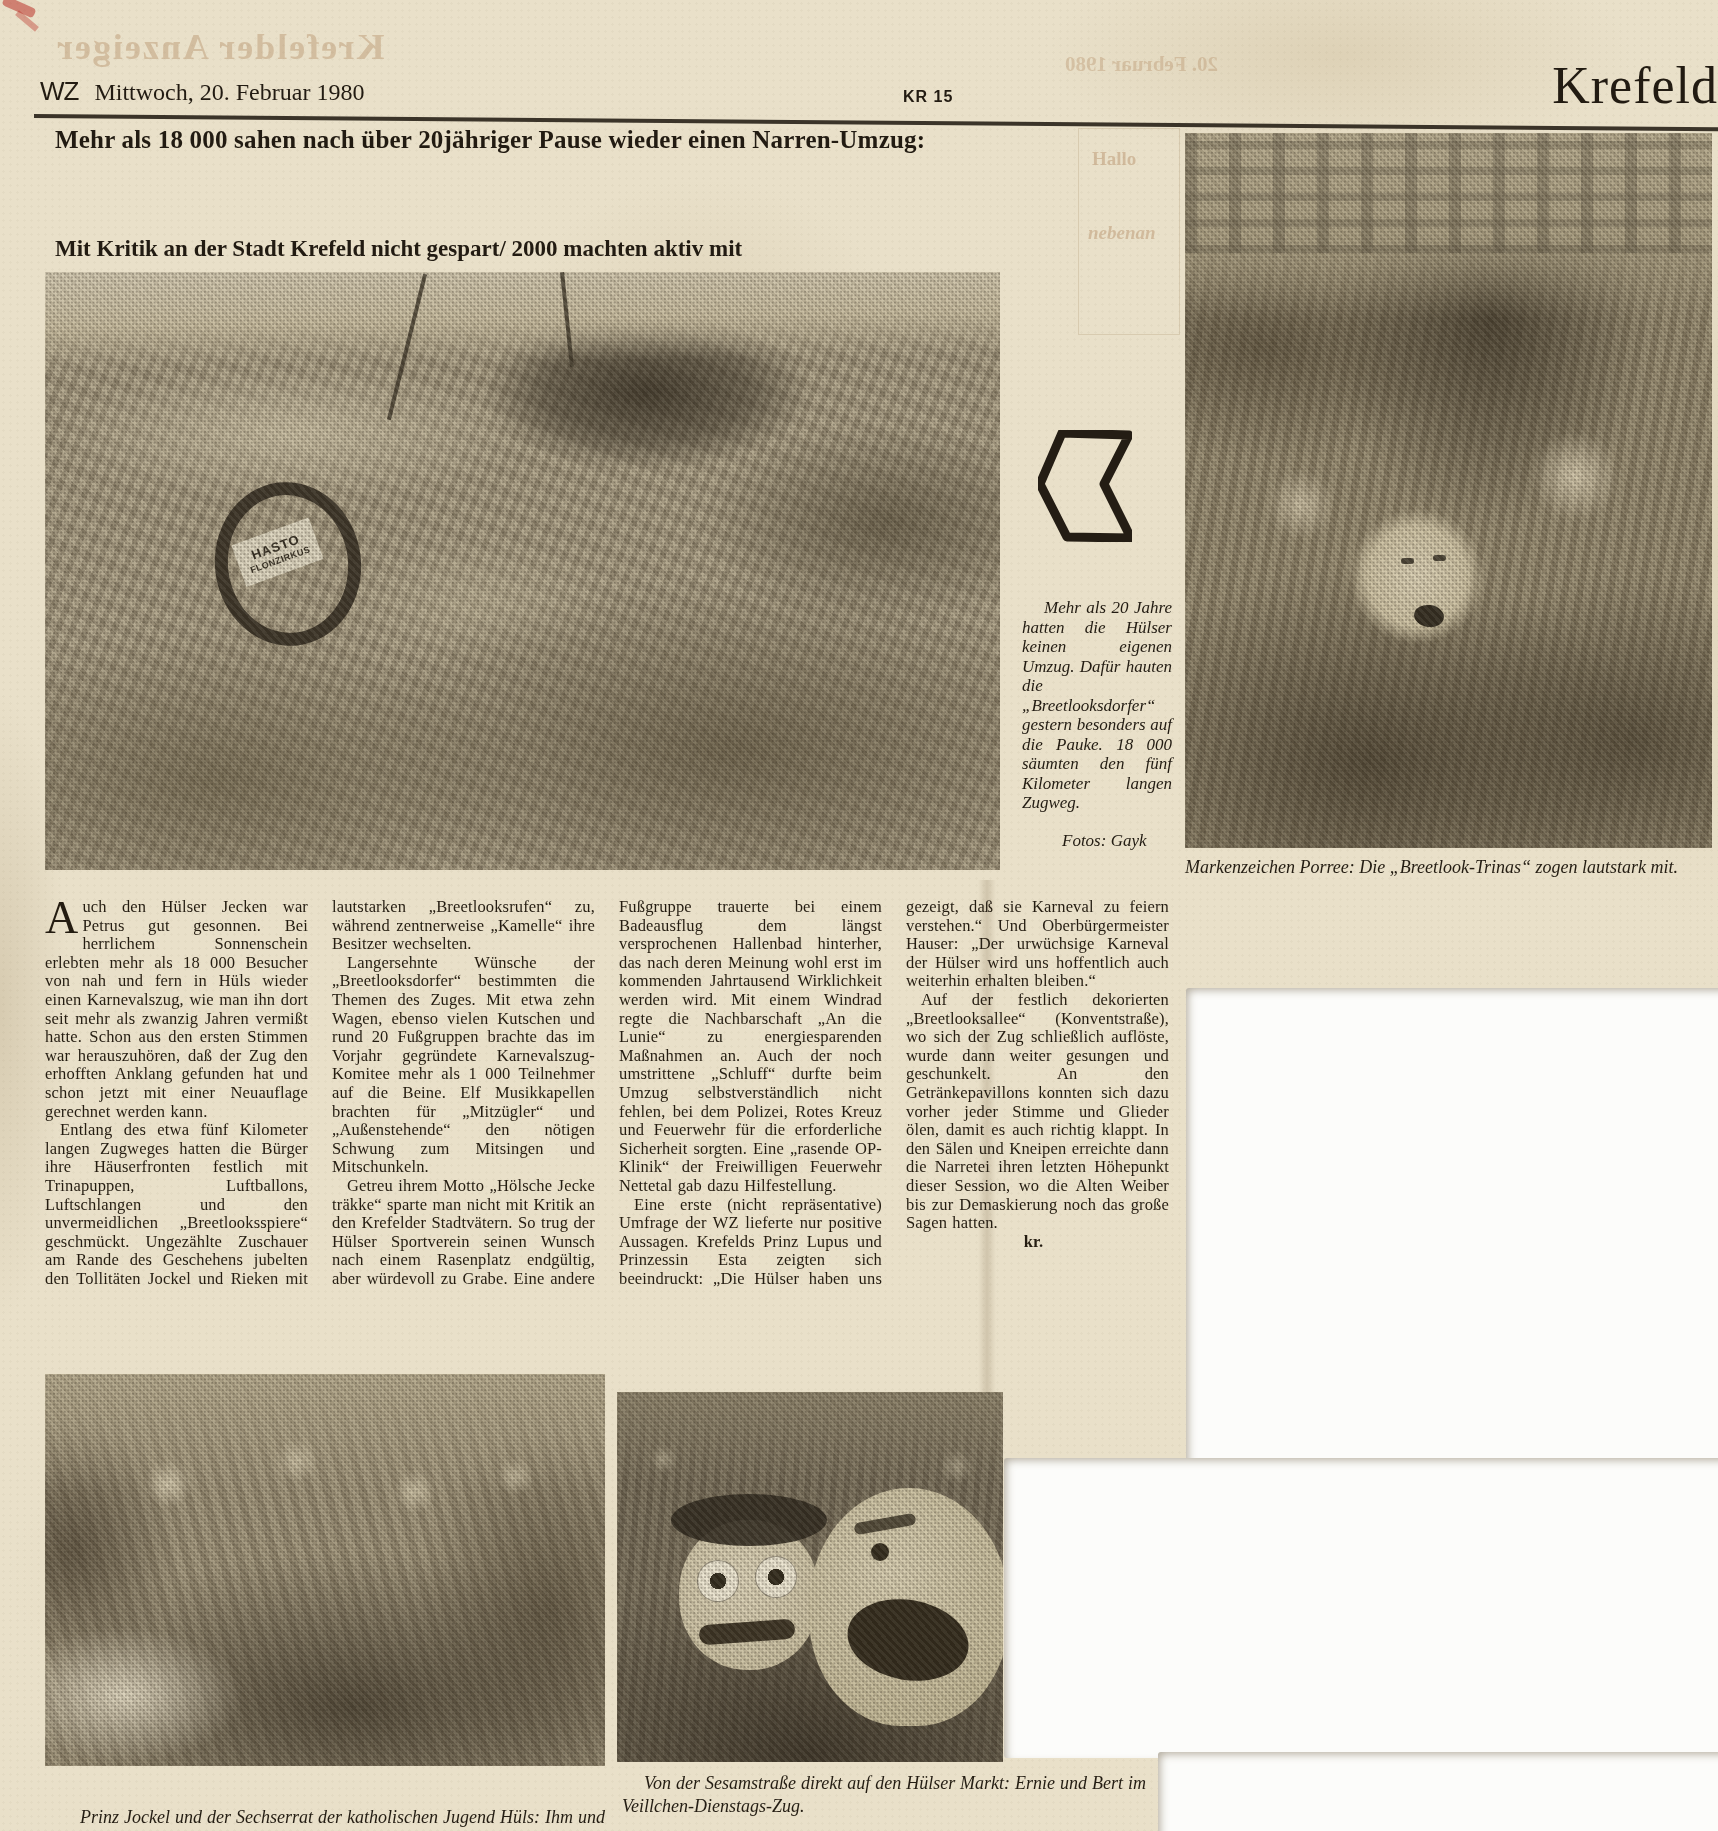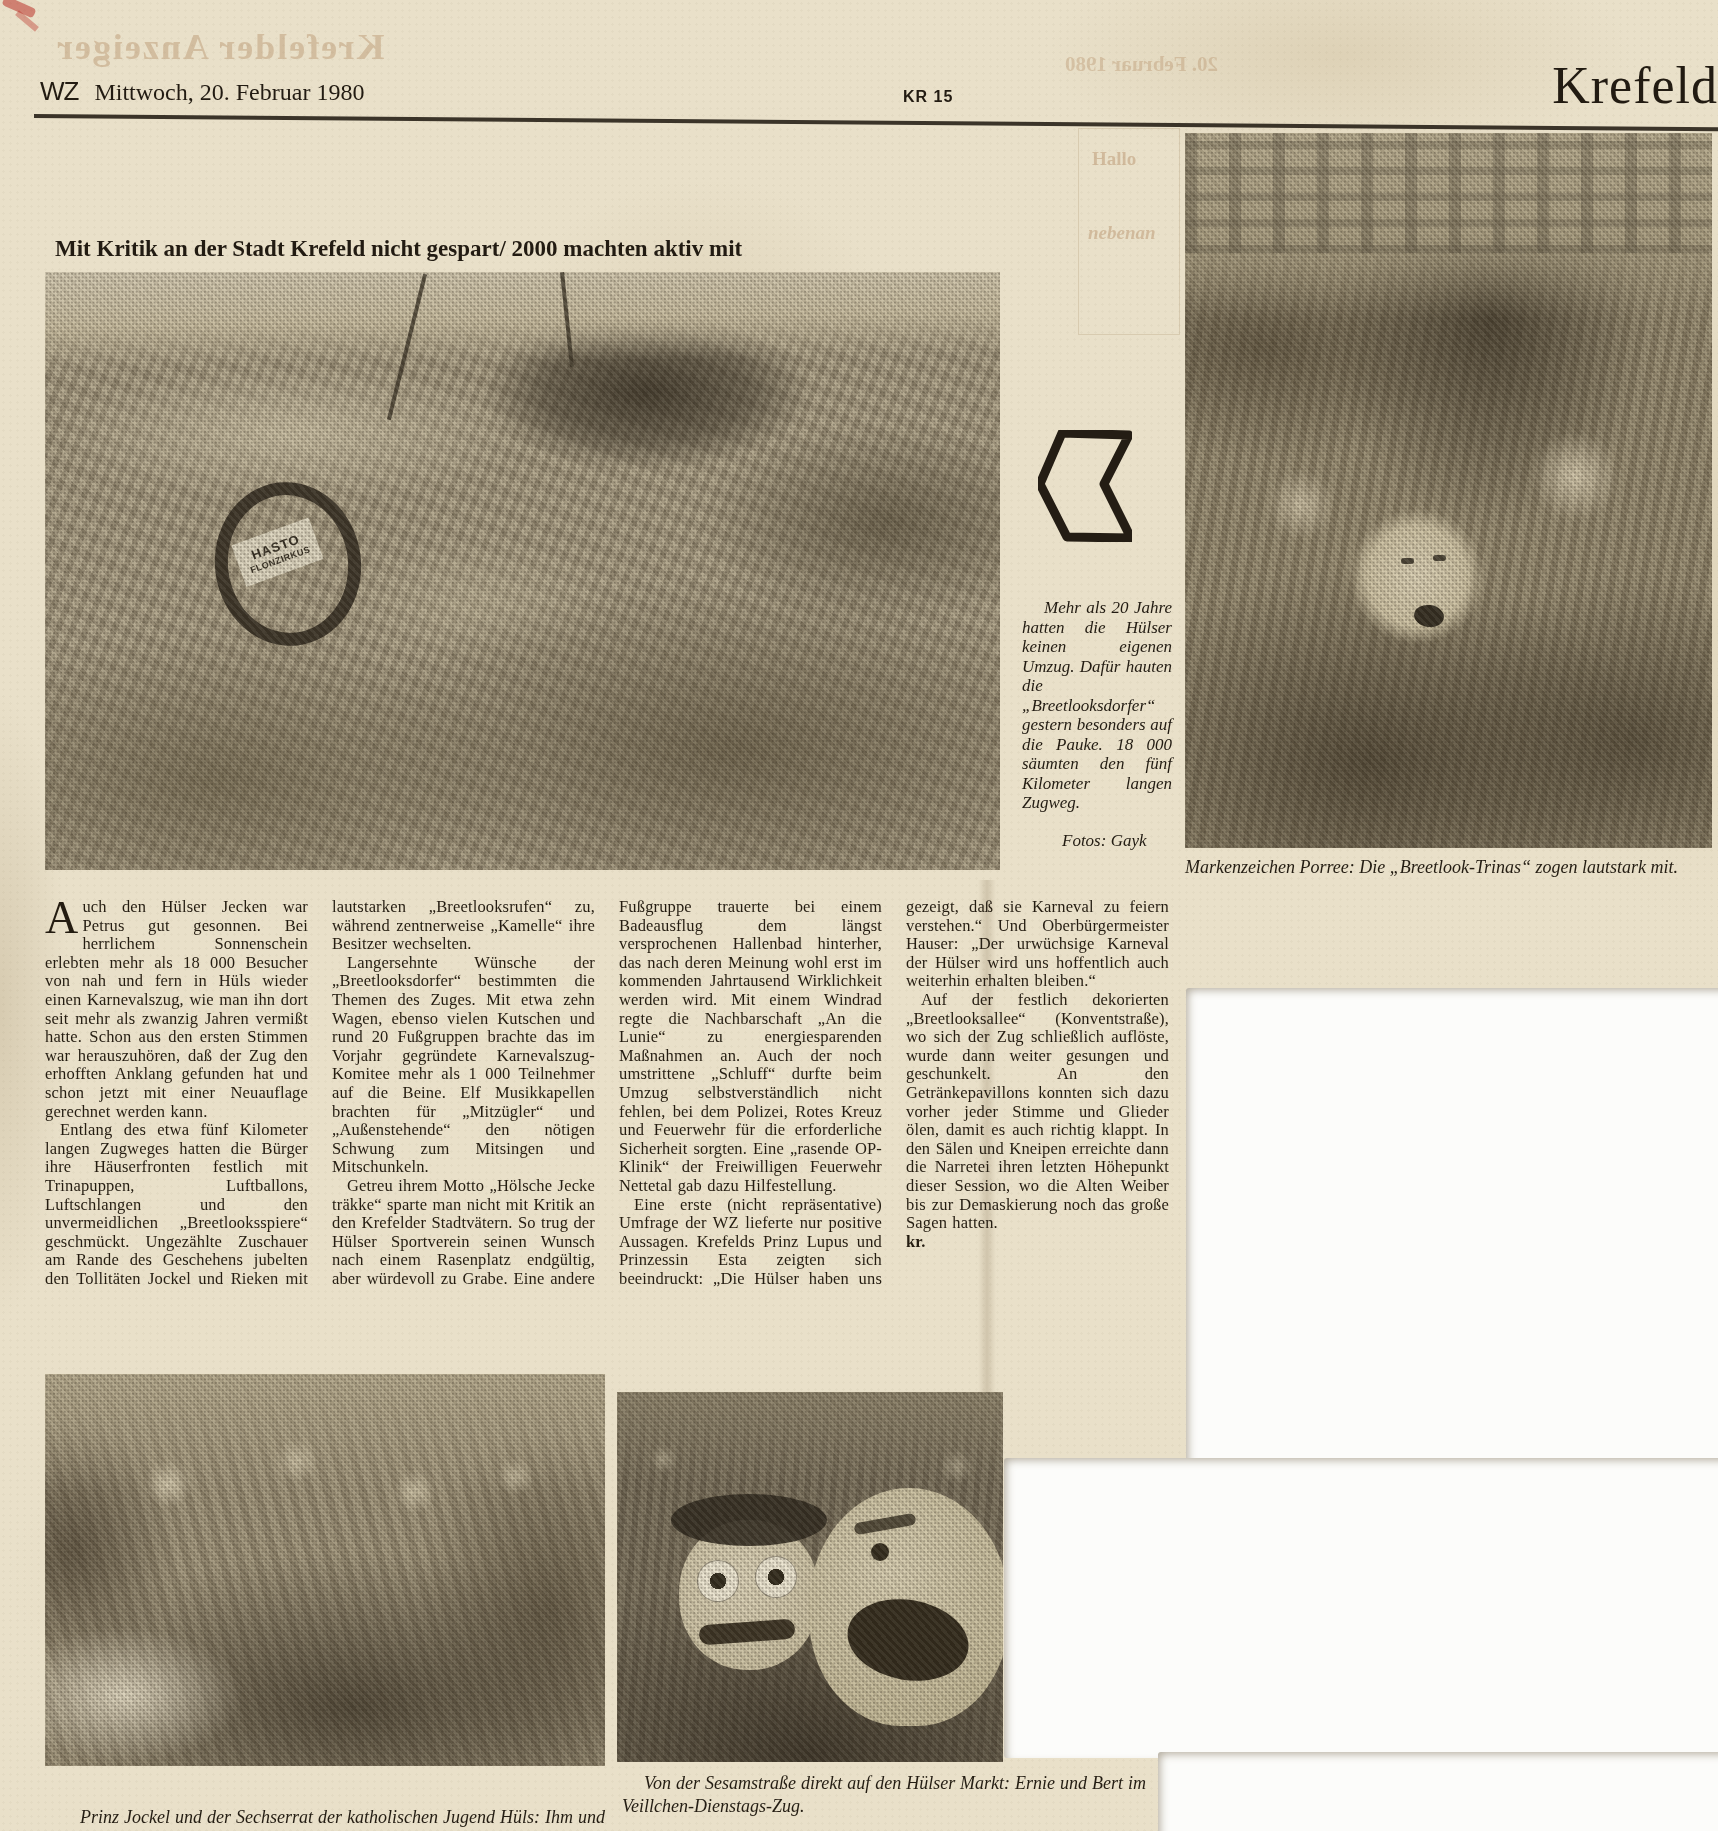--- a/index.html
+++ b/index.html
@@ -139,21 +139,21 @@
   .side-cap .credit{margin-top:18px; text-indent:40px;}
   .chevron{position:absolute; left:1038px; top:430px; width:94px; height:112px;}
 
   
   .cols{position:absolute; left:45px; top:898px; width:1124px; height:468px; overflow:hidden;
     column-count:4; column-gap:24px; font-size:16.5px; line-height:18.6px; text-align:justify;
     letter-spacing:.15px; word-spacing:1px; hyphens:auto; color:#241c11;}
   .cols p{margin:0; text-indent:15px;}
   .cols p.first{text-indent:0;}
   .dropcap{float:left; font-size:46px; line-height:36px; padding:2px 4px 0 0;}
-  .sig{text-align:left; font-weight:bold; padding-right:8px; text-indent:0 !important;}
+  .sig{text-align:center; font-weight:bold; padding-right:8px; text-indent:0 !important;}
 </style>
 </head>
 <body>
 
 <div class="page">
 
   <div class="paper"></div>
   <div class="fold"></div>
   <div class="redmark"></div>
   <div class="redmark2"></div>
@@ -164,20 +164,21 @@
   <div class="ghost-word gw1">Hallo</div>
   <div class="ghost-word gw2">nebenan</div>
 
   <div class="masthead">
     <span class="logo">WZ</span><span>Mittwoch, 20. Februar 1980</span>
   </div>
   <div class="pagecode">KR 15</div>
   <div class="section-name">Krefeld</div>
   <div class="head-rule"></div>
 
+  <div class="kicker">Mehr als 18 000 sahen nach über 20jähriger Pause wieder einen Narren-Umzug:</div>
   <div class="subhead">Mit Kritik an der Stadt Krefeld nicht gespart/ 2000 machten aktiv mit</div>
 
   <figure class="photo photo-main" style="margin:0;">
     <div class="art"></div>
     <div class="pole pole1"></div>
     <div class="pole pole2"></div>
     <div class="wreath">
       <div class="banner">
         <span class="b1">HASTO</span>
         <span class="b2">FLONZIRKUS</span>

